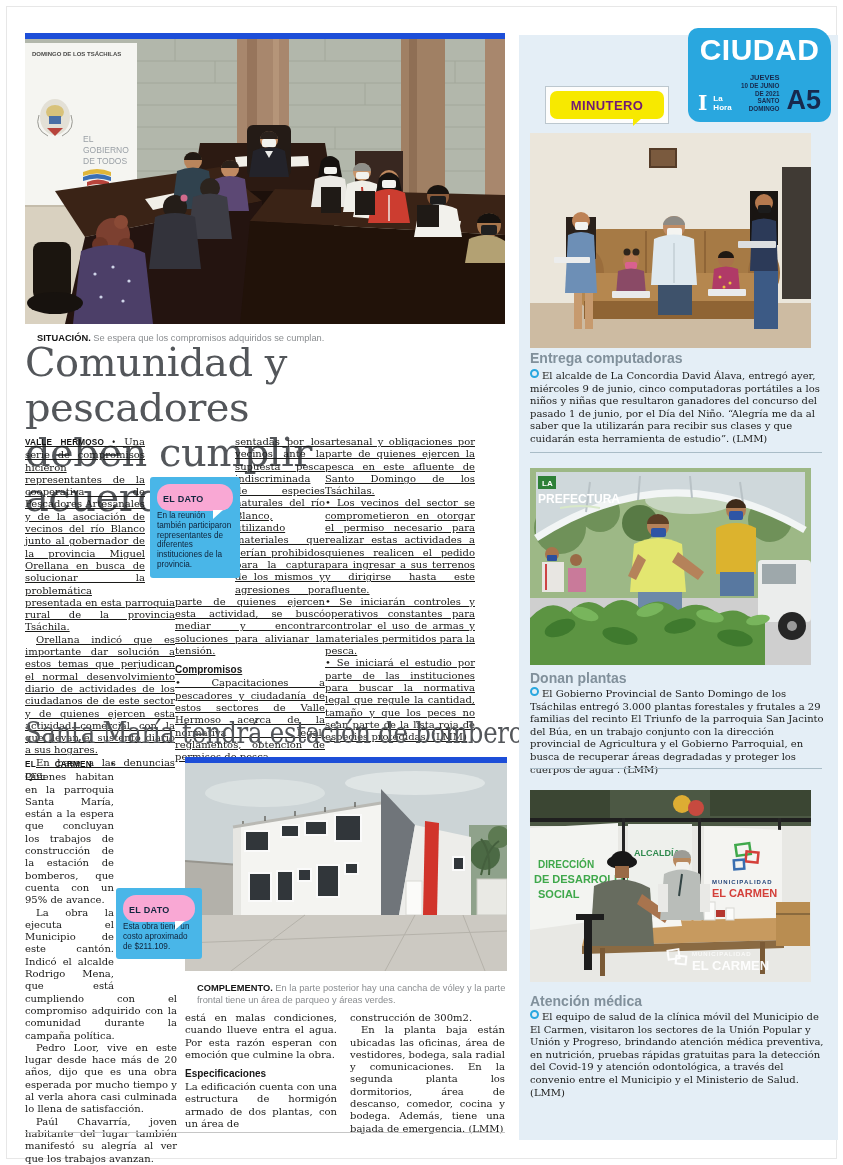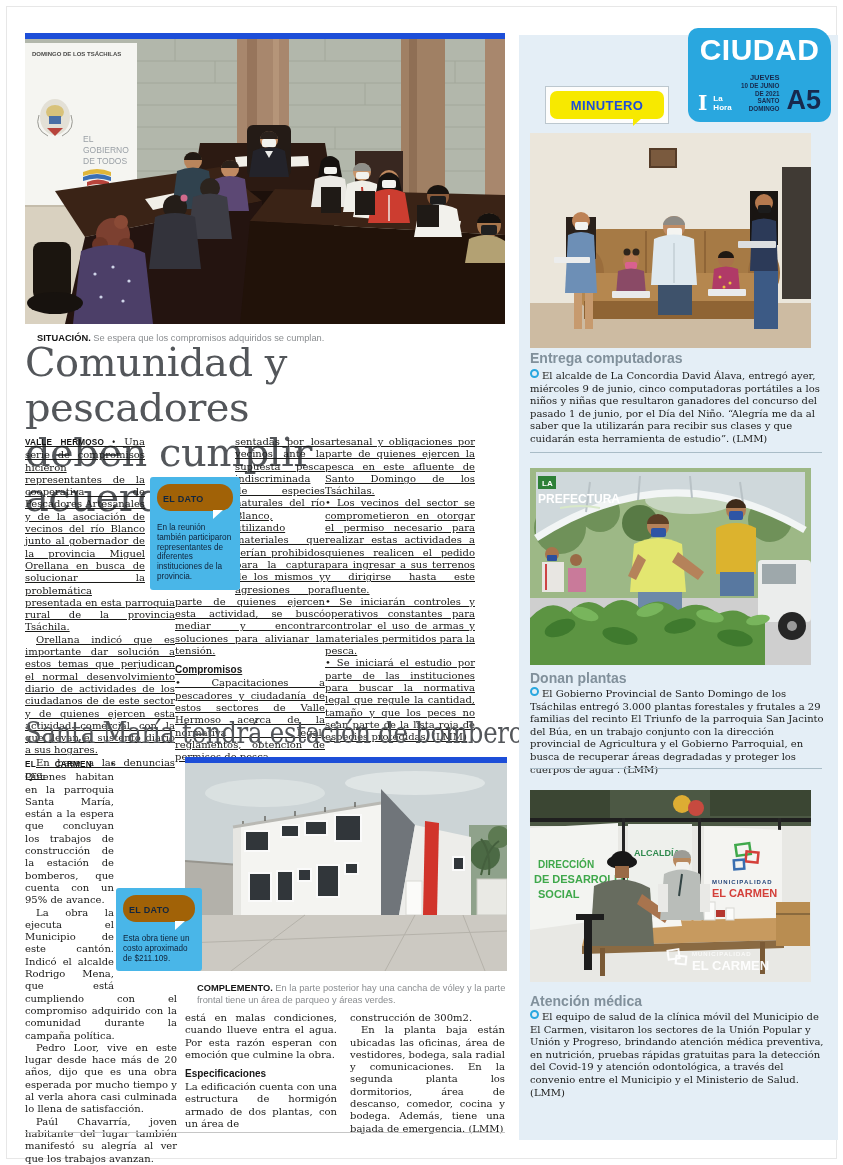--- a/index.html
+++ b/index.html
@@ -28,21 +28,21 @@
   .bt{font:10px/12.3px "DejaVu Serif",serif;text-align:justify;color:#191917;margin:0;}
   .bt + .bt{margin-top:0;}
   .indent{text-indent:11px;}
   .kicker{font:bold 8.2px/12.3px "Liberation Sans",sans-serif;color:#111;letter-spacing:.2px;}
   .subhead{font:bold 10px/13px "Liberation Sans",sans-serif;color:#161616;margin:6px 0 1px 0;text-align:left;}
   .sp-r{float:right;}
   .sp-l{float:left;}
 
   
   .dato{position:absolute;background:#49b6e8;border-radius:3px;padding:7px 7px 8px 7px;box-sizing:border-box;}
-  .dato-bubble{position:relative;background:#a16207;border-radius:13px;padding:4px 6px 5px 6px;margin-bottom:12px;}
+  .dato-bubble{position:relative;background:#f9a8d4;border-radius:13px;padding:4px 6px 5px 6px;}
   .dato-bubble::after{content:"";position:absolute;right:10px;bottom:-8px;width:0;height:0;
       border-left:10px solid #fff;border-bottom:9px solid transparent;}
   .dato-label{font:bold 9px/10px "Liberation Sans",sans-serif;color:#12263f;letter-spacing:.3px;}
   .dato-text{font:8.2px/9.8px "Liberation Sans",sans-serif;color:#0f2239;}
 
   
   .rail{position:absolute;left:519px;top:35px;width:319px;height:1105px;background:#e4eef6;}
   .rail .photo{border:none;}
   .brief-title{position:absolute;left:11px;width:292px;font:bold 14px/16px "Liberation Sans",sans-serif;
       color:#81909b;margin:0;}
@@ -63,21 +63,21 @@
   .edition .d1{font:bold 7.5px/8px "Liberation Sans",sans-serif;}
   .edition .d2{font:bold 6.3px/7.5px "Liberation Sans",sans-serif;}
   .pageno{font:bold 27px/24px "Liberation Sans",sans-serif;color:#17294d;margin-left:3px;}
 
   .minutero{position:absolute;left:545px;top:86px;width:124px;height:38px;background:#fdfdfc;
       border:1px solid #bcc7ce;box-sizing:border-box;padding:4px;}
   .minutero-bubble{position:relative;background:#f7e900;border-radius:7px;height:28px;
       display:flex;align-items:center;justify-content:center;}
   .minutero-bubble::after{content:"";position:absolute;right:22px;bottom:-7px;width:0;height:0;
       border-top:8px solid #f7e900;border-right:9px solid transparent;}
-  .minutero-label{font:bold 13px/13px "Liberation Sans",sans-serif;color:#1d4ed8;letter-spacing:.4px;}
+  .minutero-label{font:bold 13px/13px "Liberation Sans",sans-serif;color:#701a75;letter-spacing:.4px;}
 
   .bottom-rule{position:absolute;left:25px;top:1132px;width:480px;border-top:1px solid #c6c6c6;}
 </style>
 </head>
 <body>
 
 <div class="page">
 
   <div class="photo" style="left:25px;top:33px;width:480px;height:285px;">
     <svg viewBox="0 0 480 285" preserveAspectRatio="none">

